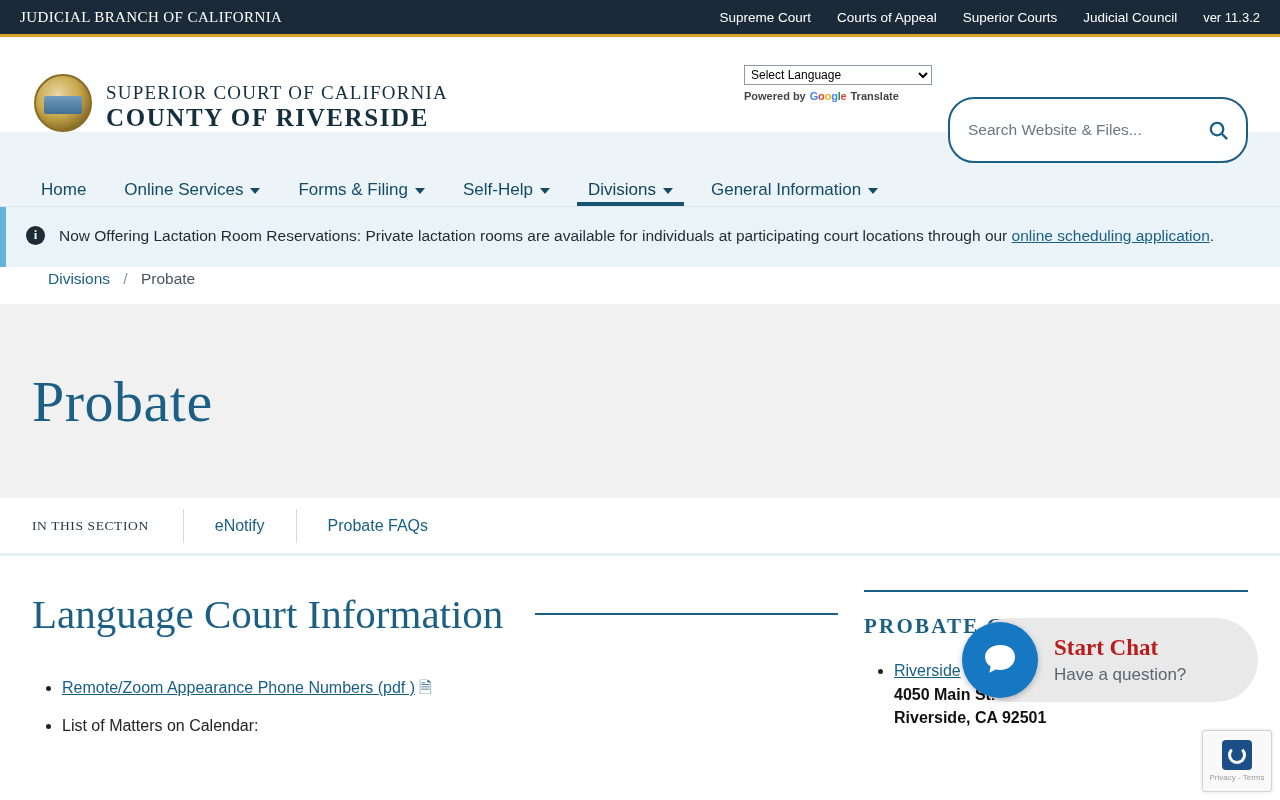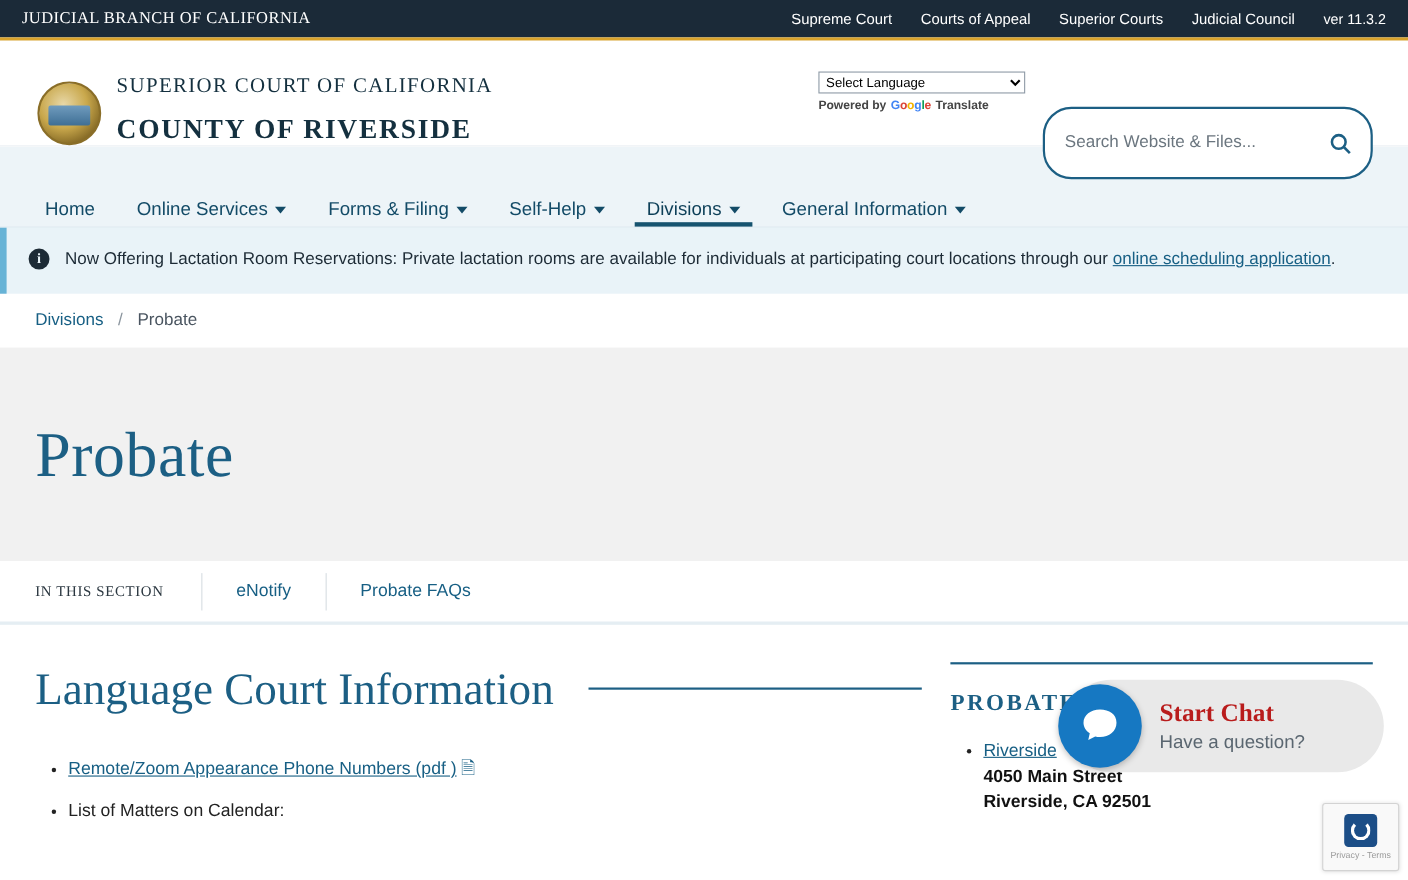--- a/index.html
+++ b/index.html
@@ -62,21 +62,21 @@
     border-radius: 2px;
   }
   .sealtext { margin-left: 14px; }
   .sealtext .l1 {
     font-family: "Liberation Serif", serif;
     font-size: 19px; letter-spacing: 1.2px; color: #14303f;
   }
   .sealtext .l2 {
     font-family: "Liberation Serif", serif;
     font-weight: bold;
-    font-size: 25px; letter-spacing: 1.6px; color: #14303f; margin-top: 14px;
+    font-size: 25px; letter-spacing: 1.6px; color: #14303f; margin-top: 0;
   }
 
   .translate-wrap {
     position: absolute; left: 744px; top: 28px;
     font-size: 11px;
   }
   .translate-wrap select {
     font-family: "Liberation Sans", sans-serif;
     font-size: 12px;
     width: 188px;
@@ -158,22 +158,22 @@
     background: #1d2b36; color: #e9f3f8;
     font-size: 13px; font-weight: bold;
     display: flex; align-items: center; justify-content: center;
     flex: 0 0 auto; margin-top: 3px;
     font-family: "Liberation Serif", serif;
   }
   .alert a { color: #175f84; }
 
   
   .crumbs {
-    padding: 15px 32px 16px;
-    font-size: 15.5px; color: #4a5560;
+    padding: 3px 32px 16px;
+    font-size: 15.5px; color: #4a5560; margin-left: 16px;
   }
   .crumbs a { color: #175f84; text-decoration: none; }
   .crumbs .sep { margin: 0 9px; color: #8b959e; }
 
   
   .titleband {
     background: #f1f1f1;
     height: 194px;
     display: flex; align-items: center;
     padding: 0 32px;

